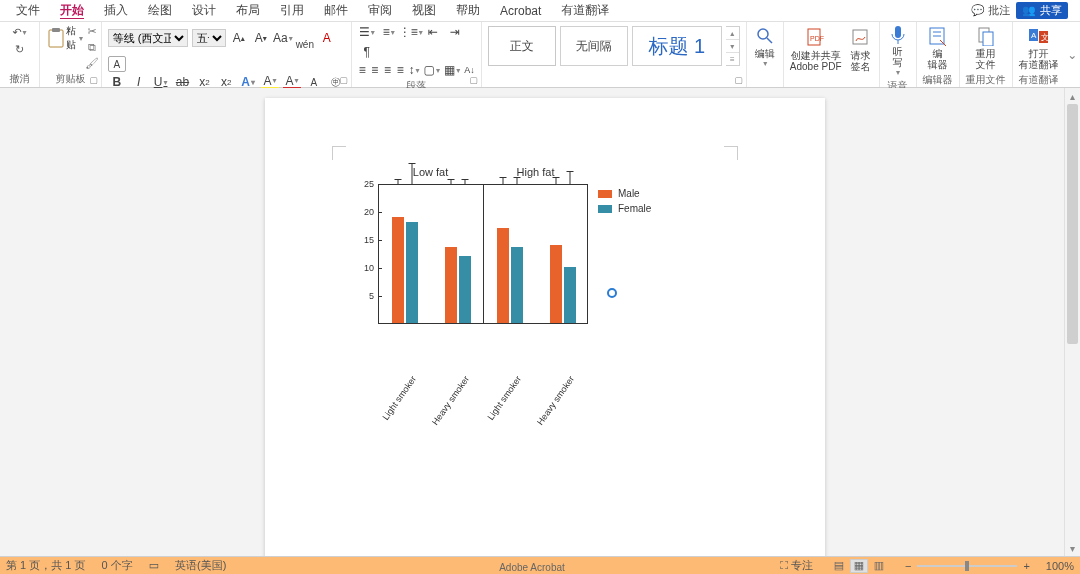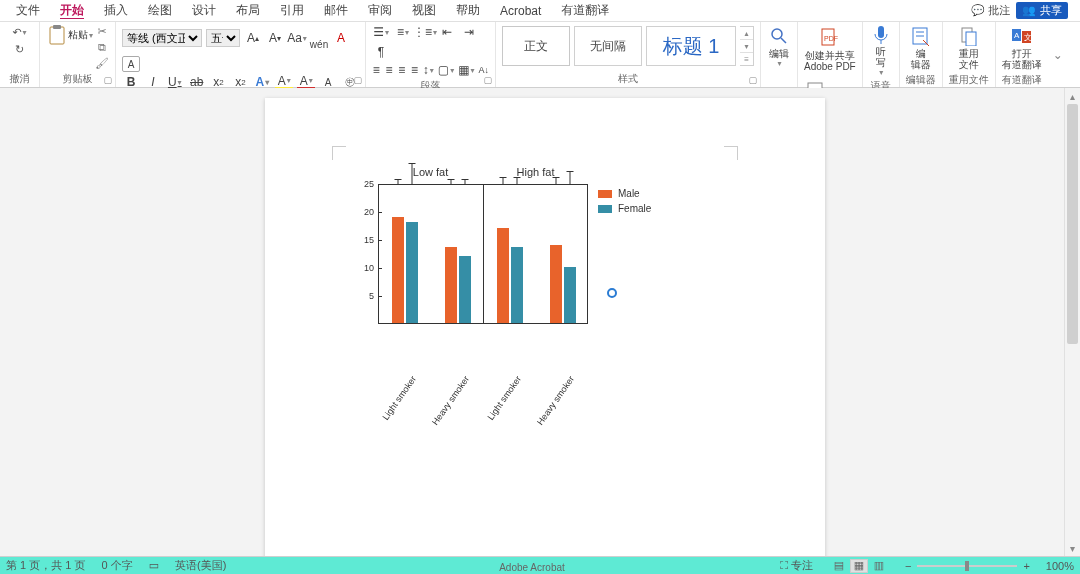--- a/index.html
+++ b/index.html
@@ -224,21 +224,21 @@
 
   
   .status {
     height: 18px;
     display:flex;
     align-items:center;
     font-size:11px;
     color:#555;
     border-top:1px solid #cfcfcf;
     padding:0 6px;
-    background:#5eead4;
+    background:#fdba74;
   }
   .status .sep { margin:0 8px; }
   .status .spacer { flex:1; }
   .status .viewbtn { width:18px;height:14px;display:inline-flex;align-items:center;justify-content:center;margin:0 1px;color:#666; border:1px solid transparent;}
   .status .viewbtn.active { background:#e0e0e0; border-color:#ccc;}
   .zoom-slider { width:100px; height:2px; background:#ccc; position:relative; margin:0 6px;}
   .zoom-slider .knob { position:absolute; left:48px; top:-4px; width:4px; height:10px; background:#888;}
   .zoom-slider .mid { position:absolute; left:50%; top:-2px; width:1px; height:6px; background:#aaa;}
 </style>
 </head>
@@ -361,37 +361,36 @@
     <div class="style-gallery">
       <div class="style-card selected">正文</div>
       <div class="style-card">无间隔</div>
       <div class="style-card heading" style="min-width:90px;">标题 1</div>
       <div class="gallery-scroll">
         <div>▴</div>
         <div>▾</div>
         <div>≡</div>
       </div>
     </div>
-    <div class="label">样式</div>
     <div class="launcher">▢</div>
   </div>
 
   <div class="right-group">
     <div class="icon">
       <svg width="20" height="20" viewBox="0 0 20 20">
           <circle cx="8" cy="8" r="5" fill="none" stroke="#4472c4" stroke-width="1.5"></circle>
           <line x1="12" y1="12" x2="17" y2="17" stroke="#4472c4" stroke-width="1.5"></line>
         </svg>
     </div>
     <div class="txt">编辑</div>
     <div class="dd">▾</div>
     <div class="cat">&nbsp;</div>
   </div>
 
-  <div class="right-group" style="flex-direction:column;align-items:flex-start;gap:7px;padding-top:4px;">
+  <div class="right-group" style="flex-direction:row;align-items:flex-start;gap:7px;padding-top:4px;">
     <div style="display:flex;flex-direction:column;align-items:center;">
       <div class="icon">
           <svg width="22" height="22">
             <rect x="3" y="2" width="12" height="16" fill="#fff" stroke="#d04423"></rect>
             <text x="5" y="14" font-size="7" fill="#d04423">PDF</text>
           </svg>
         </div>
       <div class="txt">创建并共享</div>
       <div class="txt">Adobe PDF</div>
     </div>

